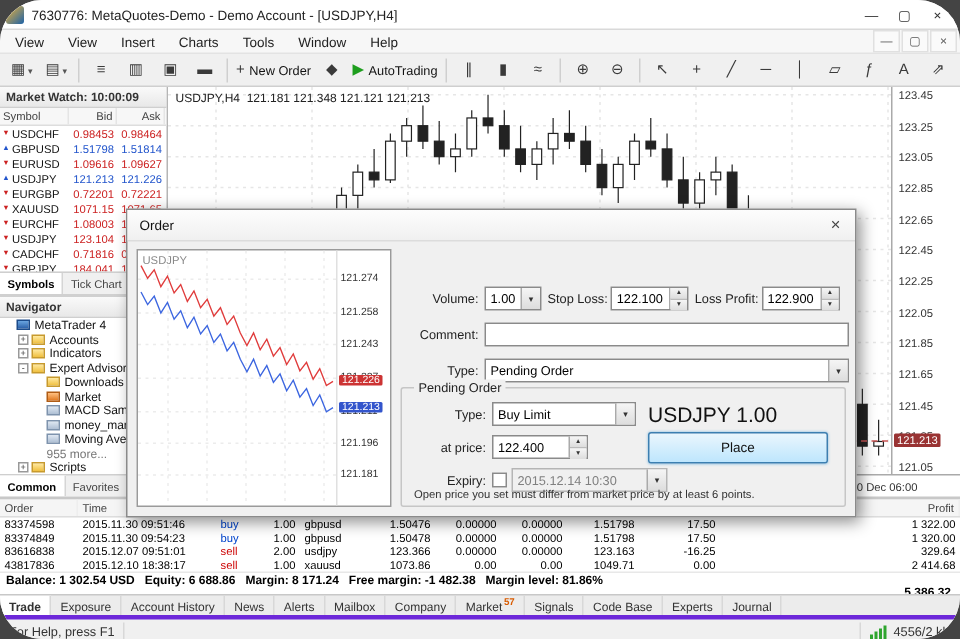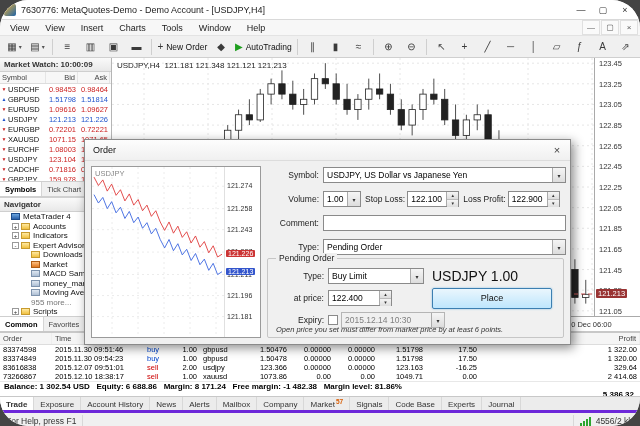--- a/index.html
+++ b/index.html
@@ -108,21 +108,21 @@
   .su{border-bottom:1px solid #bbb;}
   .combo.disabled{background:#f0f0f0;color:#808080;border-color:#b5b5b5;}
   .tinput{flex:1;}
   .tinput input{border:none;outline:none;width:100%;height:100%;font-size:8.5px;font-family:"Liberation Sans",sans-serif;background:transparent;}
   .group{position:absolute;left:182px;top:118px;width:297px;height:80px;border:1px solid #c6c6c6;border-radius:2px;box-sizing:border-box;}
   .group-title{position:absolute;left:8px;top:-6px;background:#f0f0f0;padding:0 3px;font-size:8.5px;color:#222;}
   .grow{position:absolute;left:4px;right:4px;height:18px;display:flex;align-items:center;}
   .place-btn{position:absolute;left:160px;width:118px;height:19px;background:linear-gradient(#eaf6fd,#bee6fd);
              border:1px solid #3c7fb1;border-radius:2px;display:flex;align-items:center;justify-content:center;font-size:9px;color:#111;box-shadow:0 0 2px #7ab8e0;}
   .checkbox{width:10px;height:10px;background:#fff;border:1px solid #8a8a8a;margin-right:3px;flex:none;box-sizing:border-box;}
-  .note{position:absolute;left:8px;right:0;top:66px;font-size:7.5px;color:#333;font-style:italic;}
+  .note{position:absolute;left:8px;right:0;top:66px;font-size:7.5px;color:#333;}
   .summary{font-size:14px;color:#111;margin-left:8px;white-space:nowrap;}
 </style>
 </head>
 <body>
 
 <div id="app">
 
   <div class="titlebar">
     <span class="app-icon"></span>
     <span class="title-text">7630776: MetaQuotes-Demo - Demo Account - [USDJPY,H4]</span>
@@ -289,21 +289,21 @@
         </div>
         <div class="mw-row">
           <div class="mw-arrow down">▼</div>
           <div class="mw-sym">CADCHF</div>
           <div class="mw-bid down">0.71816</div>
           <div class="mw-ask down">0.71853</div>
         </div>
         <div class="mw-row">
           <div class="mw-arrow down">▼</div>
           <div class="mw-sym">GBPJPY</div>
-          <div class="mw-bid down">159.978</div>
+          <div class="mw-bid down">184.041</div>
           <div class="mw-ask down">184.086</div>
         </div>
       </div>
     <div class="panel-tabs" id="mw-tabs">
         <div class="p-tab active">Symbols</div>
         <div class="p-tab">Tick Chart</div>
       </div>
   </div>
 
   <div class="nav-panel">
@@ -553,21 +553,21 @@
           <div class="t-cell num" style="width: 30px; border-right: none;">2.00</div>
           <div class="t-cell" style="width: 42px; border-right: none;">usdjpy</div>
           <div class="t-cell num" style="width: 48px; border-right: none;">123.366</div>
           <div class="t-cell num" style="width: 44px; border-right: none;">0.00000</div>
           <div class="t-cell num" style="width: 44px; border-right: none;">0.00000</div>
           <div class="t-cell num" style="width: 48px; border-right: none;">123.163</div>
           <div class="t-cell num" style="width: 54px; border-right: none;">-16.25</div>
           <div class="t-cell num" style="flex: 1 1 0%; border-right: none;">329.64</div>
         </div>
         <div class="t-row">
-          <div class="t-cell" style="width: 52px; border-right: none;">73266867</div>
+          <div class="t-cell" style="width: 52px; border-right: none;">43817836</div>
           <div class="t-cell" style="width: 92px; border-right: none;">2015.12.10 18:38:17</div>
           <div class="t-cell t-sell" style="width: 26px; border-right: none;">sell</div>
           <div class="t-cell num" style="width: 30px; border-right: none;">1.00</div>
           <div class="t-cell" style="width: 42px; border-right: none;">xauusd</div>
           <div class="t-cell num" style="width: 48px; border-right: none;">1073.86</div>
           <div class="t-cell num" style="width: 44px; border-right: none;">0.00</div>
           <div class="t-cell num" style="width: 44px; border-right: none;">0.00</div>
           <div class="t-cell num" style="width: 48px; border-right: none;">1049.71</div>
           <div class="t-cell num" style="width: 54px; border-right: none;">0.00</div>
           <div class="t-cell num" style="flex: 1 1 0%; border-right: none;">2 414.68</div>
@@ -661,27 +661,20 @@
           <div class="d-label" style="top: 81.1028px;">121.227</div>
           <div class="d-label" style="top: 103.533px;">121.211</div>
           <div class="d-label" style="top: 124.561px;">121.196</div>
           <div class="d-label" style="top: 145.589px;">121.181</div>
           <div class="ask-box" style="top: 82.5047px;">121.226</div>
           <div class="bid-box" style="top: 100.729px;">121.213</div>
         </div>
       <div class="dlg-chart-sym">USDJPY</div>
     </div>
 
-    <div class="frow" style="top:26px">
-      <span class="flabel">Symbol:</span>
-      <div class="combo" style="flex:1">
-        <span class="combo-text">USDJPY, US Dollar vs Japanese Yen</span>
-        <span class="combo-btn">▾</span>
-      </div>
-    </div>
 
     <div class="frow" style="top:50px">
       <span class="flabel">Volume:</span>
       <div class="combo" style="width:38px">
         <span class="combo-text">1.00</span>
         <span class="combo-btn">▾</span>
       </div>
       <span class="flabel sm">Stop Loss:</span>
       <div class="spin" style="width:52px">
         <span class="combo-text">122.100</span>

